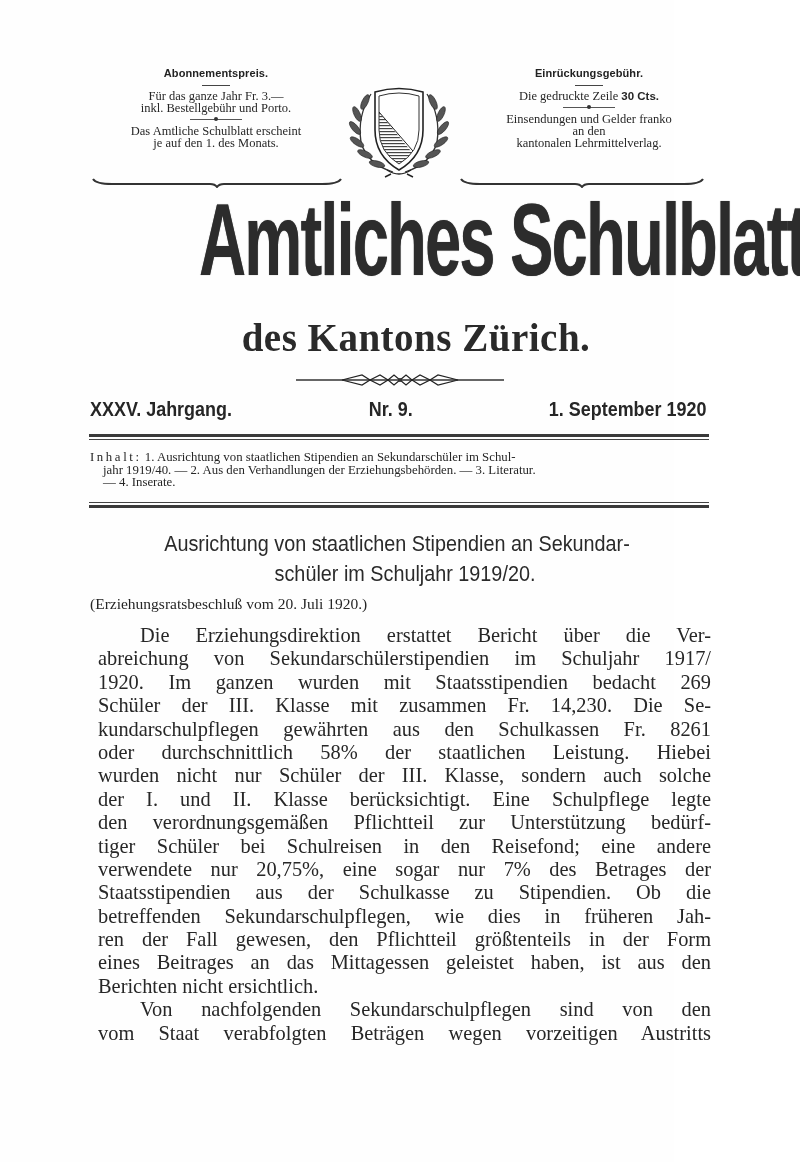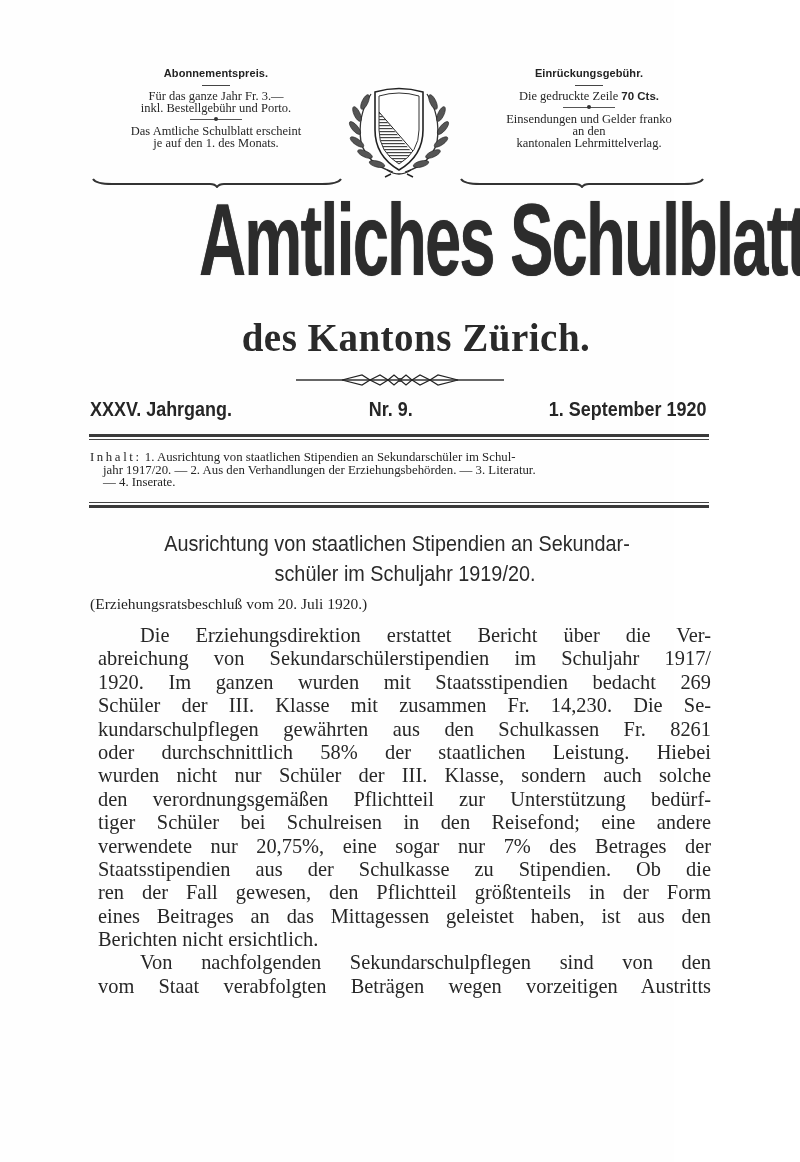--- a/index.html
+++ b/index.html
@@ -287,21 +287,21 @@
     <path d="M36 10 Q56 4 76 10 L76 44 Q76 66 56 78 Q36 66 36 44 Z" fill="#fff" stroke="#333" stroke-width="1"></path>
     <polygon points="36,26 36,80 80,80" fill="url(#hatch)" clip-path="url(#shieldClip)"></polygon>
     <line x1="36" y1="26" x2="76" y2="72" stroke="#222" stroke-width="1" clip-path="url(#shieldClip)"></line>
   </svg>
 
   <div class="head-col right">
     <div class="head-label">Einrückungsgebühr.</div>
     <div class="short-rule"></div>
     <div class="head-text">
       <span>Die gedruckte Zeile</span>
-      <b>70 Cts.</b>
+      <b>30 Cts.</b>
     </div>
     <div class="dot-rule"></div>
     <div class="head-text">Einsendungen und Gelder franko</div>
     <div class="head-text">an den</div>
     <div class="head-text">kantonalen Lehrmittelverlag.</div>
   </div>
   <svg class="brace right" viewBox="0 0 244 10" preserveAspectRatio="none">
     <path d="M1 1 Q4 6 20 6 L115 6 Q120 6 122 9 Q124 6 129 6 L224 6 Q240 6 243 1" fill="none" stroke="#333" stroke-width="2"></path>
   </svg>
 
@@ -327,21 +327,21 @@
     <span class="issue-date">1. September 1920</span>
   </div>
 
   <div class="double-rule r1">
     <div class="thick"></div>
     <div class="thin"></div>
   </div>
 
   <div class="contents">
     <span class="cline"><span class="inhalt">Inhalt:</span> <span>1. Ausrichtung von staatlichen Stipendien an Sekundarschüler im Schul-</span></span>
-    <span class="cline indent">jahr 1917/20. — 2. Aus den Verhandlungen der Erziehungsbehörden. — 3. Literatur.</span>
+    <span class="cline indent">jahr 1919/40. — 2. Aus den Verhandlungen der Erziehungsbehörden. — 3. Literatur.</span>
     <span class="cline indent">— 4. Inserate.</span>
   </div>
 
   <div class="double-rule r2">
     <div class="thin"></div>
     <div class="thick"></div>
   </div>
 
   <div class="article-heading">
     <span class="hline l1">Ausrichtung von staatlichen Stipendien an Sekundar-</span>
@@ -350,24 +350,26 @@
   <div class="article-sub">(Erziehungsratsbeschluß vom 20. Juli 1920.)</div>
 
   <div class="body-text">
     <span class="bline para">Die Erziehungsdirektion erstattet Bericht über die Ver-</span>
     <span class="bline">abreichung von Sekundarschülerstipendien im Schuljahr 1917/</span>
     <span class="bline">1920. Im ganzen wurden mit Staatsstipendien bedacht 269</span>
     <span class="bline">Schüler der III. Klasse mit zusammen Fr. 14,230. Die Se-</span>
     <span class="bline">kundarschulpflegen gewährten aus den Schulkassen Fr. 8261</span>
     <span class="bline">oder durchschnittlich 58% der staatlichen Leistung. Hiebei</span>
     <span class="bline">wurden nicht nur Schüler der III. Klasse, sondern auch solche</span>
+    <span class="bline">der I. und II. Klasse berücksichtigt. Eine Schulpflege legte</span>
     <span class="bline">den verordnungsgemäßen Pflichtteil zur Unterstützung bedürf-</span>
     <span class="bline">tiger Schüler bei Schulreisen in den Reisefond; eine andere</span>
     <span class="bline">verwendete nur 20,75%, eine sogar nur 7% des Betrages der</span>
     <span class="bline">Staatsstipendien aus der Schulkasse zu Stipendien. Ob die</span>
+    <span class="bline">betreffenden Sekundarschulpflegen, wie dies in früheren Jah-</span>
     <span class="bline">ren der Fall gewesen, den Pflichtteil größtenteils in der Form</span>
     <span class="bline">eines Beitrages an das Mittagessen geleistet haben, ist aus den</span>
     <span class="bline last">Berichten nicht ersichtlich.</span>
     <span class="bline para">Von nachfolgenden Sekundarschulpflegen sind von den</span>
     <span class="bline">vom Staat verabfolgten Beträgen wegen vorzeitigen Austritts</span>
   </div>
 
 </div>
 
 </body></html>

